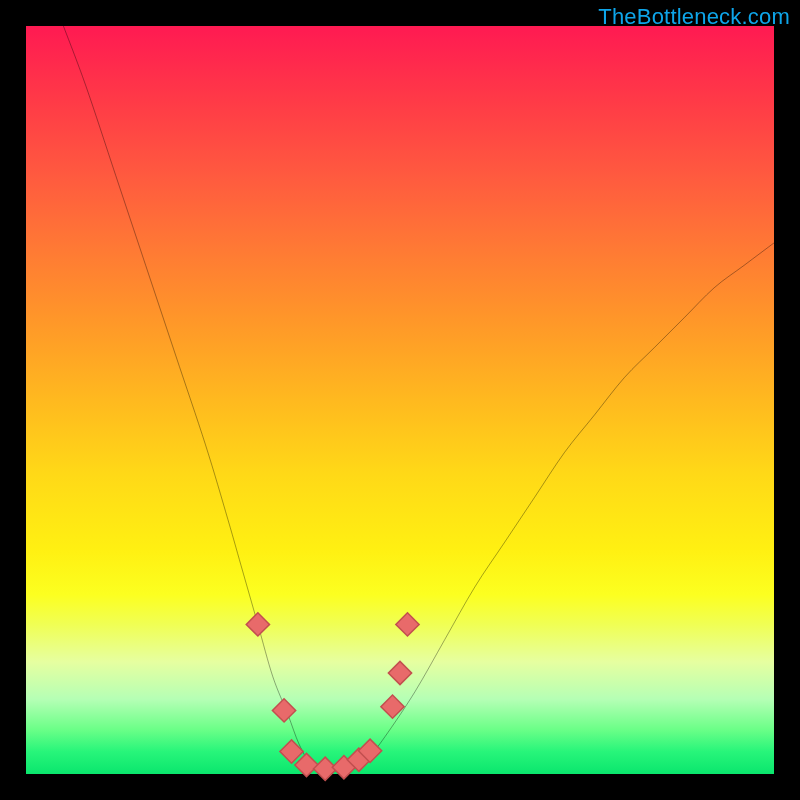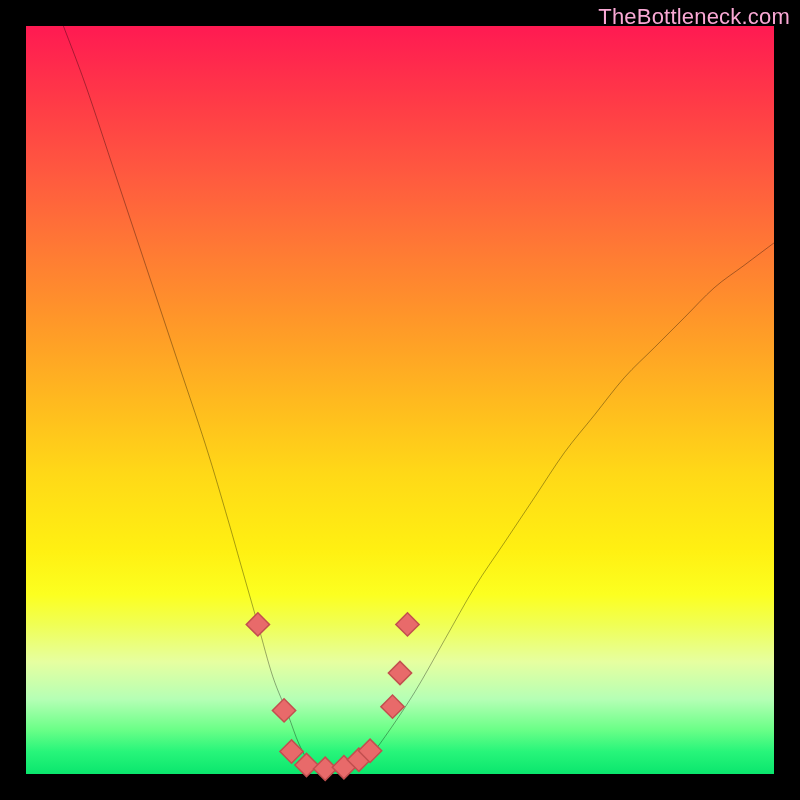--- a/index.html
+++ b/index.html
@@ -50,21 +50,21 @@
     stroke: #c24f4f;
     stroke-width: 0.2;
     transform: rotate(45deg);
     transform-box: fill-box;
     transform-origin: center;
   }
   .attribution {
     position: absolute;
     top: 4px;
     right: 10px;
-    color: #f9a8d4;
+    color: #0ea5e9;
     font-size: 22px;
     font-weight: 500;
     letter-spacing: 0.2px;
   }
 </style>
 </head>
 <body>
 
 <div class="attribution">TheBottleneck.com</div>
 

